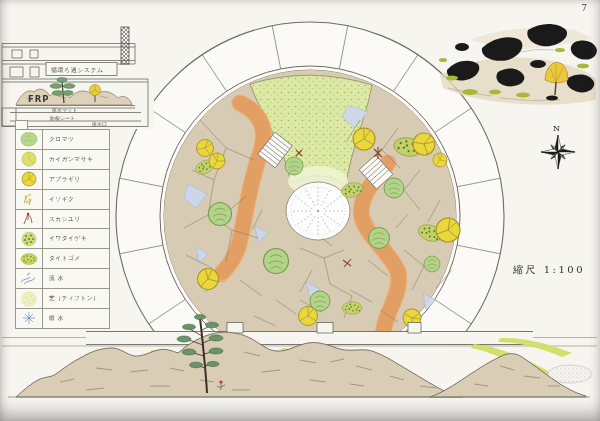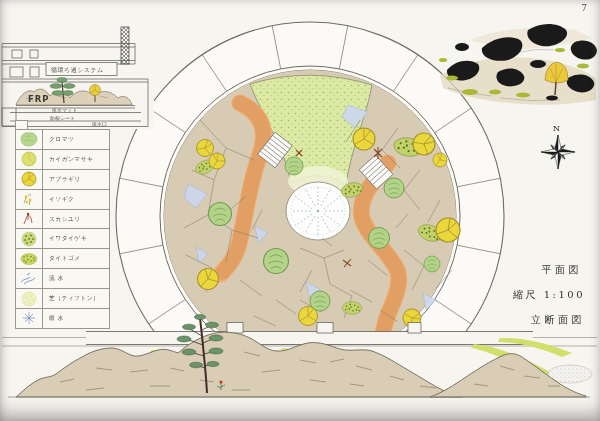--- a/index.html
+++ b/index.html
@@ -515,21 +515,19 @@
       </svg>
         </div>
       <div class="legend-lab">噴 水</div>
     </div>
 
   </div>
 
   <div class="compass-n">N</div>
 
   <div class="titleblock">
-    <div class="t indent1">平面図</div>
     <div class="t scale">縮尺 1:100</div>
-    <div class="t">立断面図</div>
   </div>
 
   <div class="page-number">7</div>
 
   <div class="photo-edge"></div>
 </div>
 
 </body></html>

